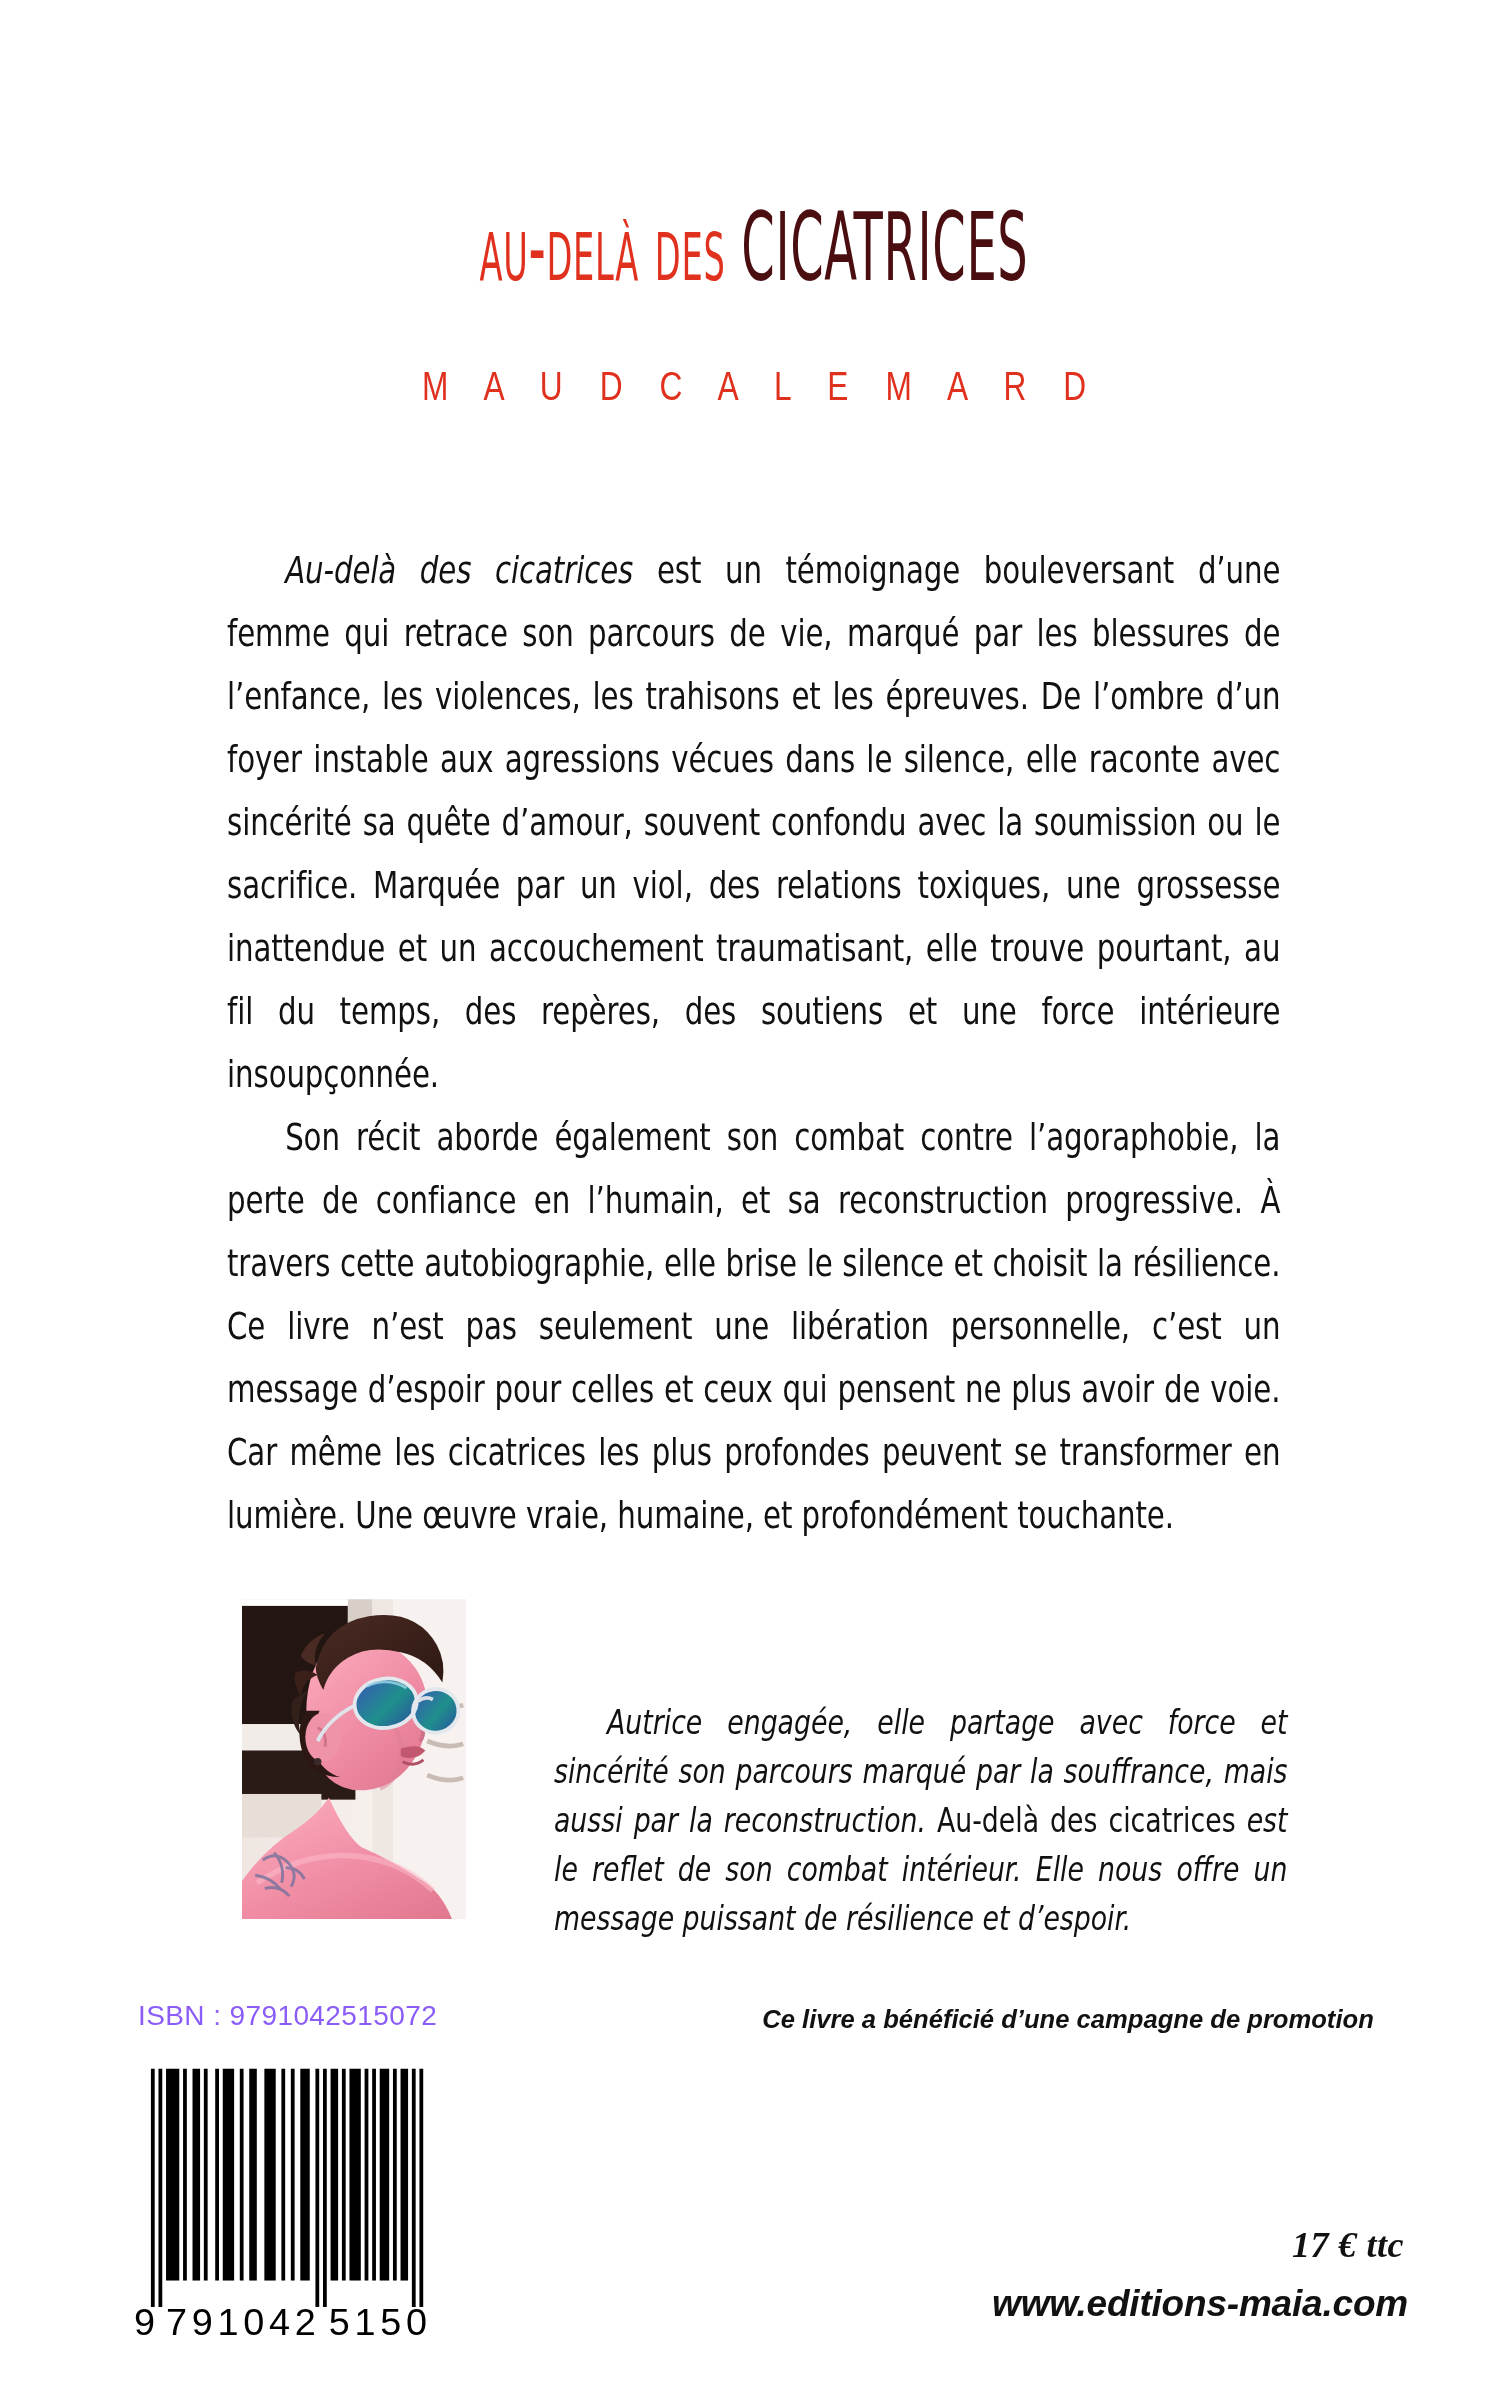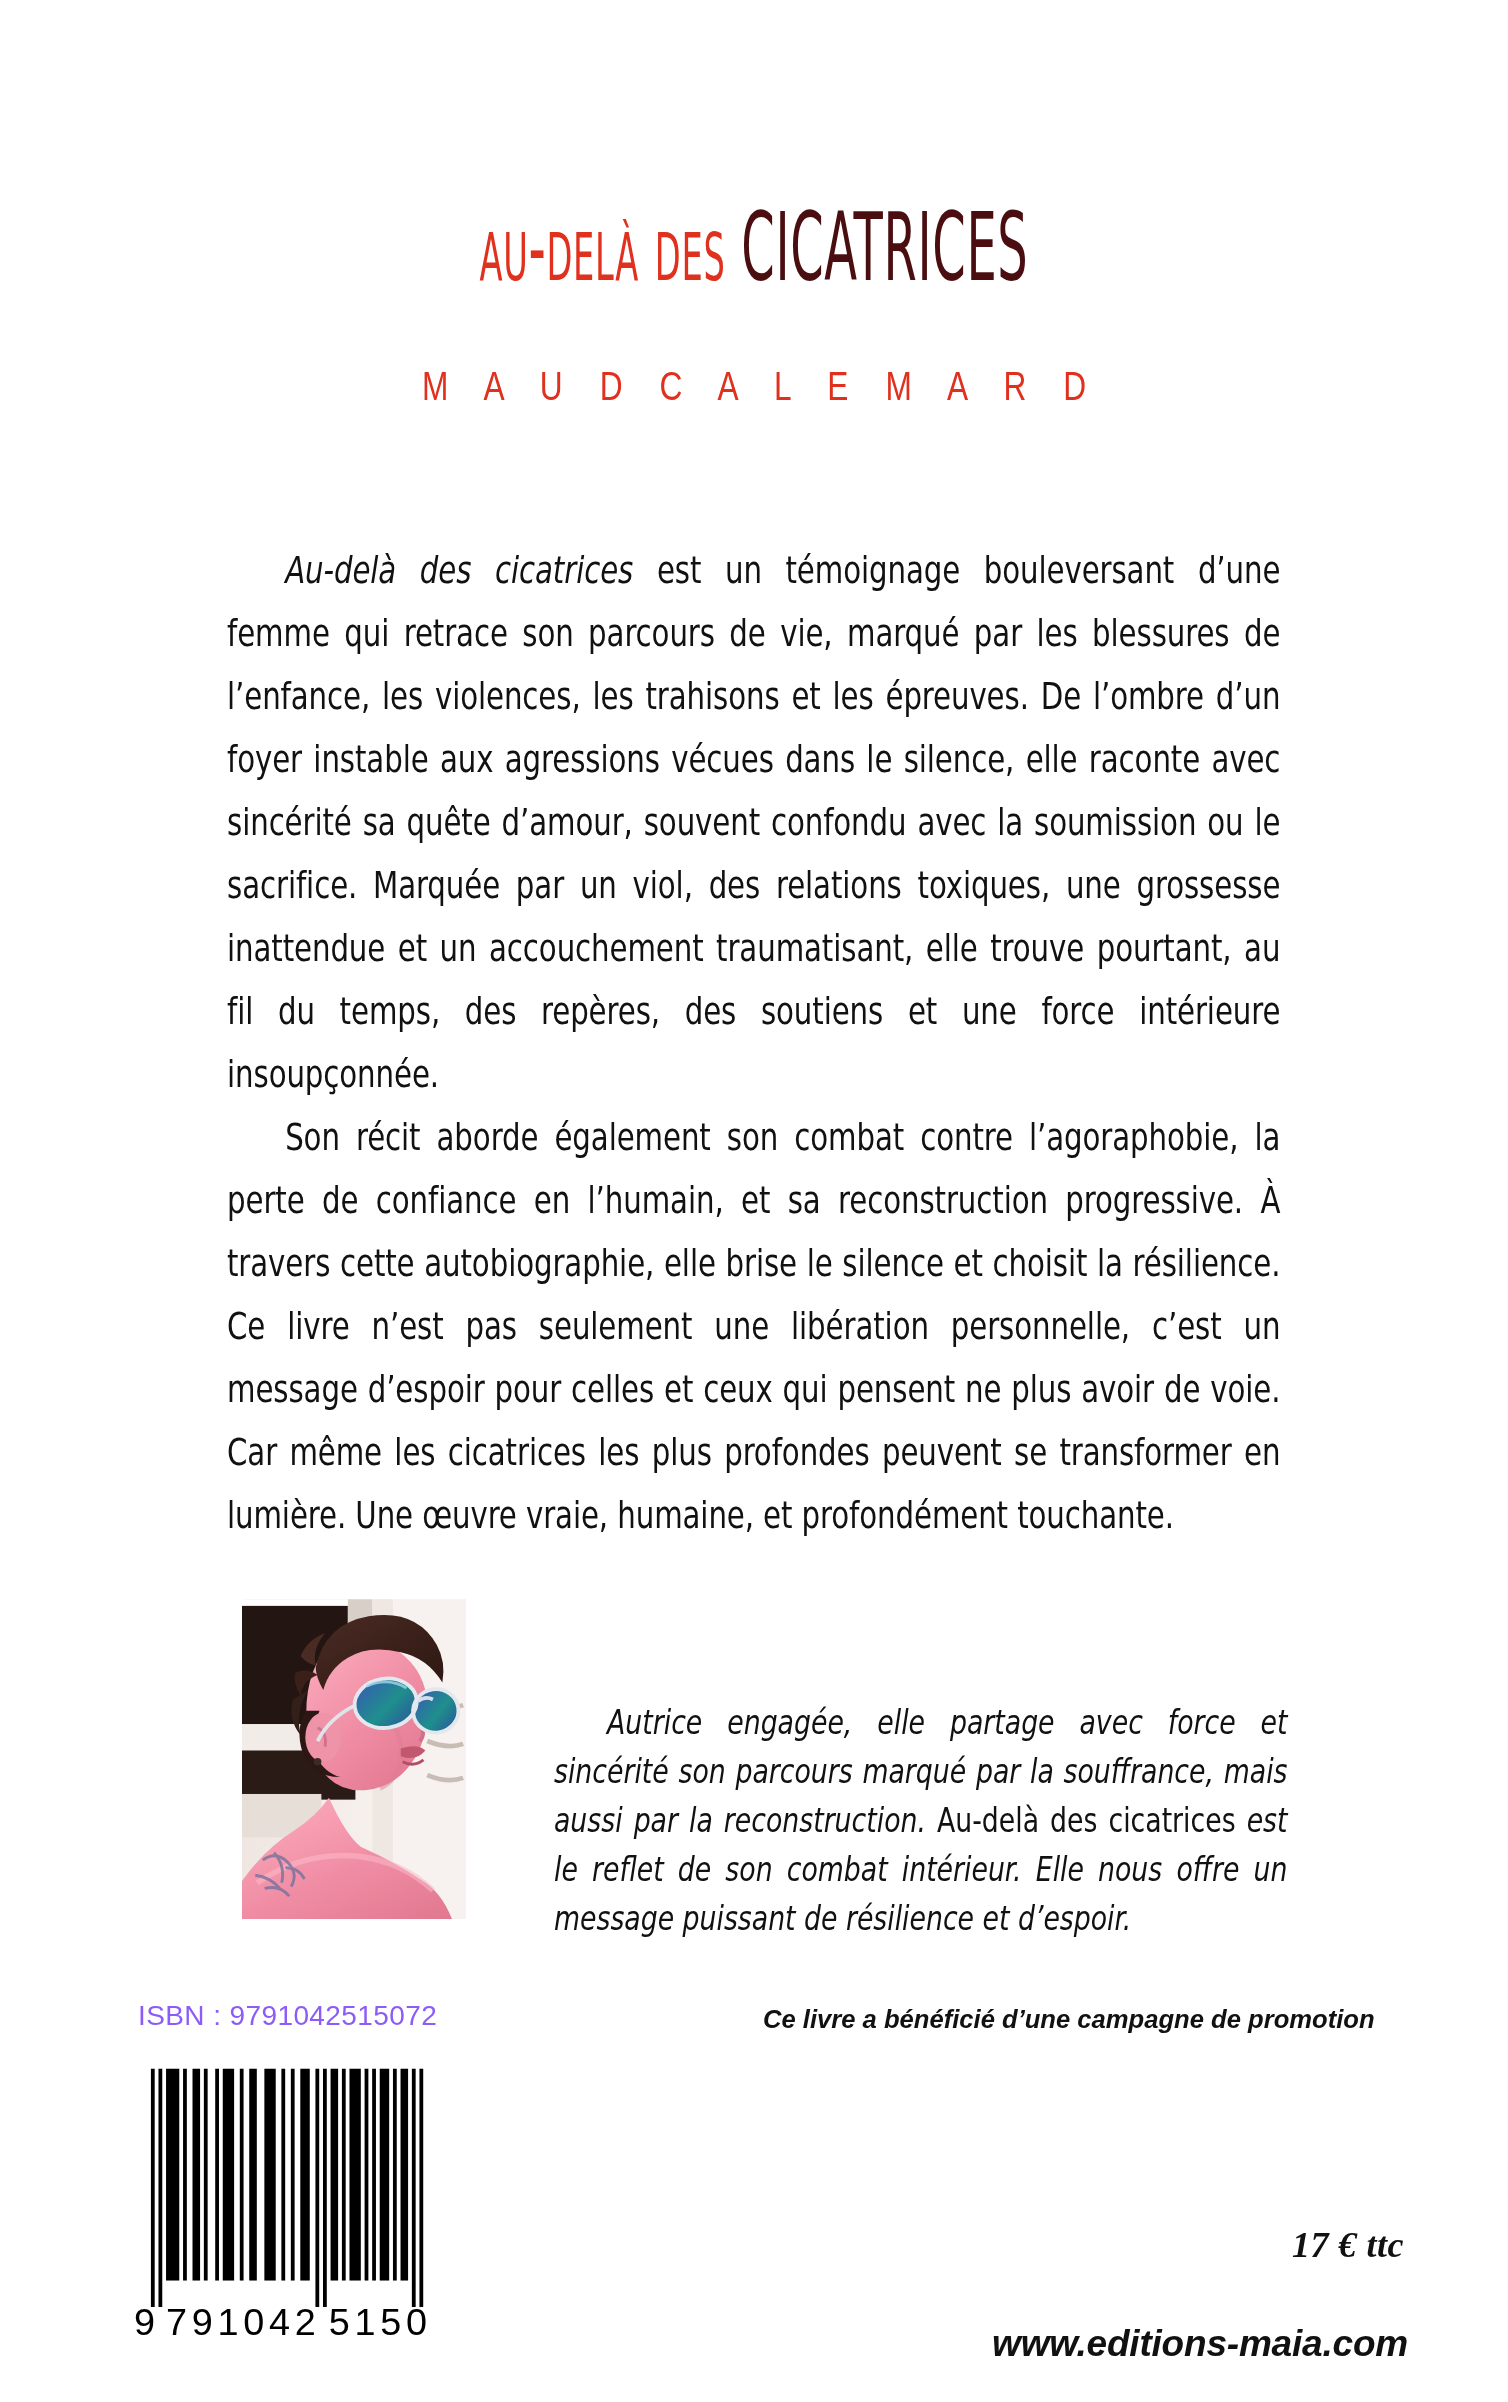--- a/index.html
+++ b/index.html
@@ -144,24 +144,24 @@
     left: 132px;
     top: 2061px;
     width: 295px;
     height: 284px;
   }
   .barcode-box svg { display: block; }
 
   
   .promo {
     position: absolute;
-    right: 101px;
+    right: 118px;
     top: 2002px;
     width: 644px;
-    text-align: left;
+    text-align: center;
     font-family: "Liberation Sans Narrow", "Liberation Sans", sans-serif;
     font-size: 25.6px;
     line-height: 34px;
     font-style: italic;
     font-weight: bold;
     color: #111111;
   }
 
   
   .price {
@@ -179,21 +179,20 @@
   .site {
     position: absolute;
     right: 100px;
     top: 2283px;
     font-family: "Liberation Sans", "DejaVu Sans", sans-serif;
     font-size: 37px;
     font-weight: bold;
     font-style: italic;
     color: #111111;
     letter-spacing: -0.2px;
-    margin-top: 40px;
   }
 </style>
 </head>
 <body>
 
 <div class="page">
 
   <div class="title-block">
     <div class="book-title"><span class="title-part-a">Au-delà des </span><span class="title-part-b">CICATRICES</span></div>
   </div>

